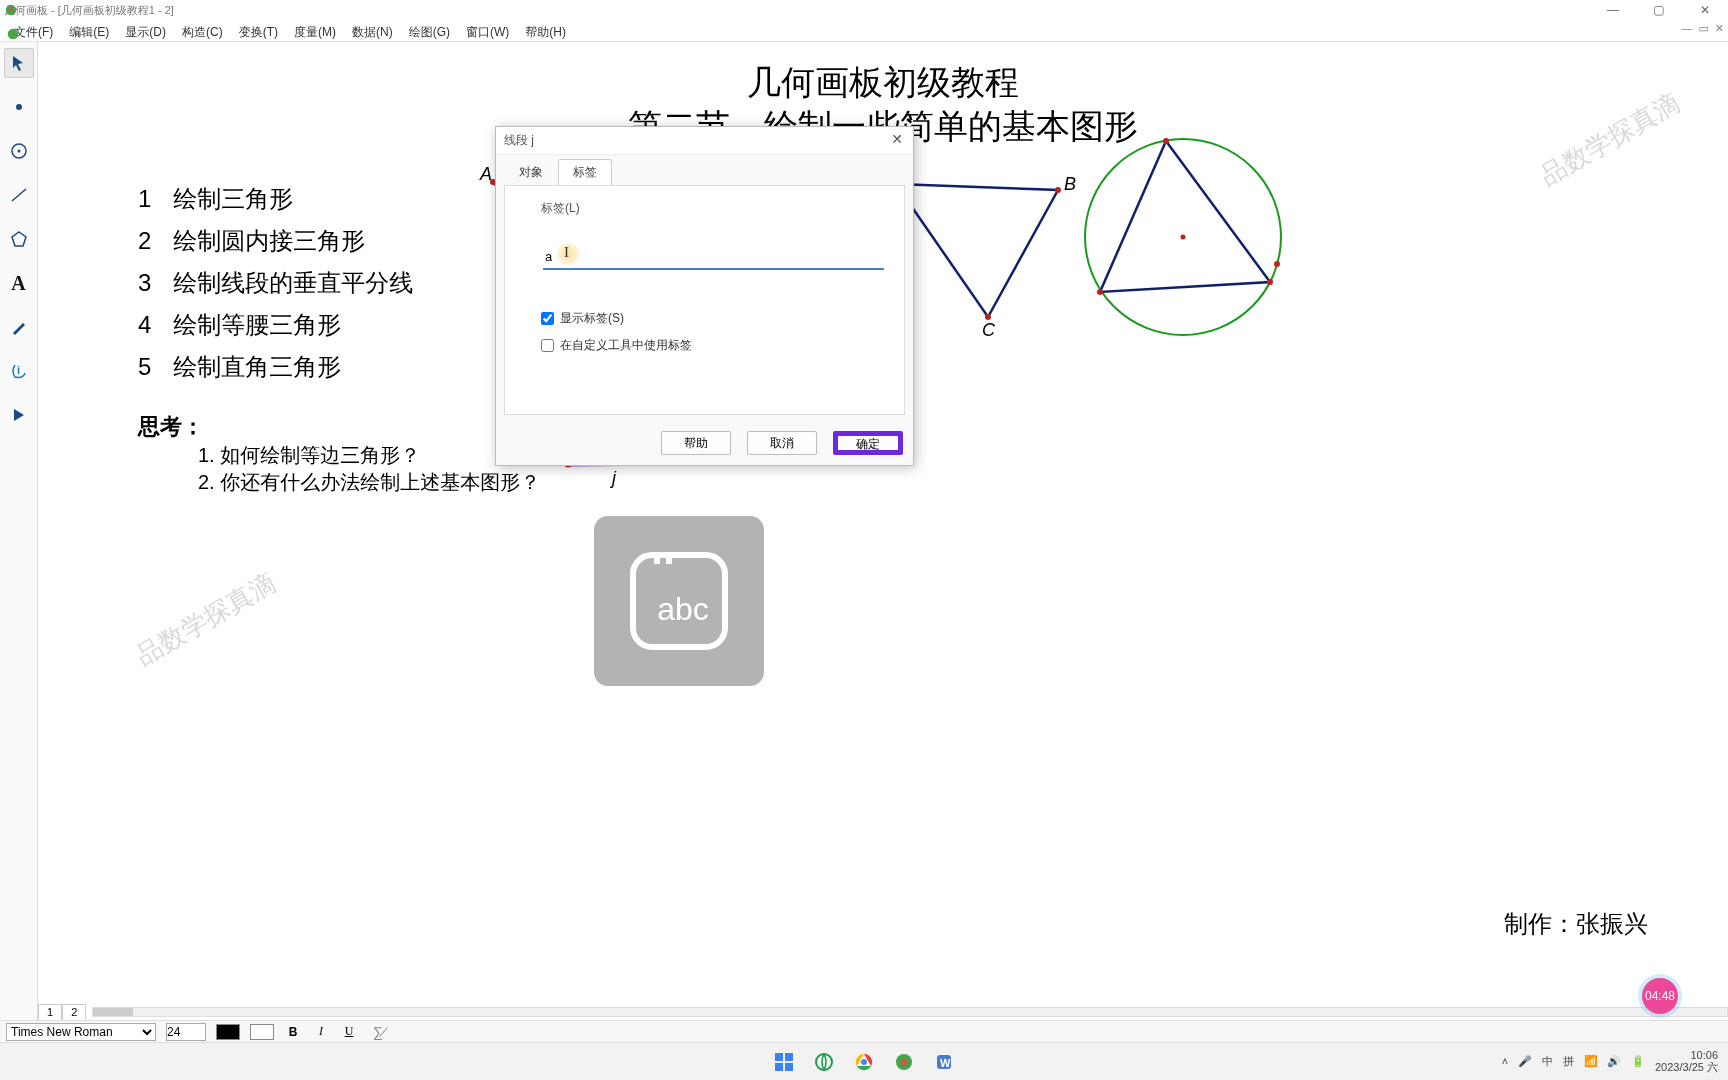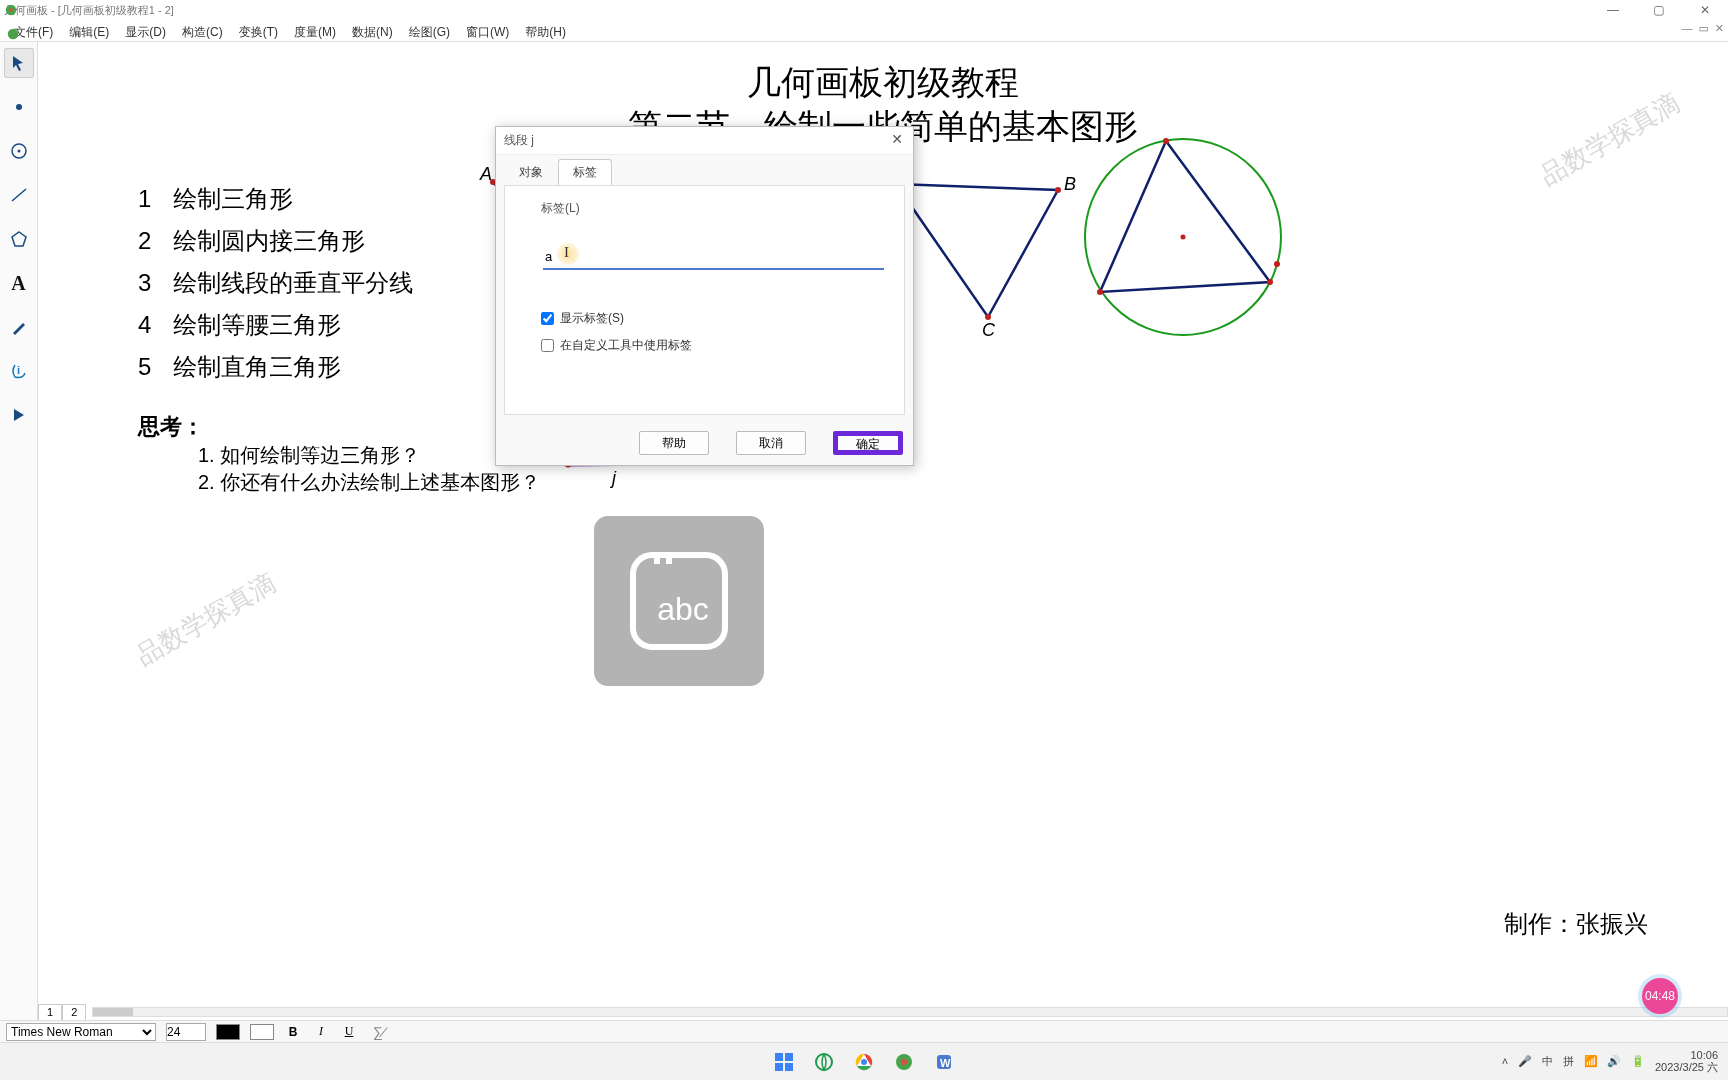--- a/index.html
+++ b/index.html
@@ -43,21 +43,21 @@
 .dlg-tabs .tab { padding: 4px 14px; border: 1px solid transparent; border-bottom: none; color: #444; }
 .dlg-tabs .tab.active { background: #fff; border-color: #ccc; border-radius: 3px 3px 0 0; }
 .dlg-body { background: #fff; margin: 0 8px 8px 8px; border: 1px solid #ddd; padding: 10px 14px 50px 32px; }
 .fieldset-label { font-size: 12px; color: #555; margin: 4px 0 28px 4px; display: block; }
 .txtfield-wrap { position: relative; margin: 0 6px 40px 6px; }
 .txtfield { width: 100%; border: none; border-bottom: 2px solid #4a7bd0; font-size: 13px; padding: 4px 2px; background: transparent; outline: none; }
 .cursor-spot { position: absolute; left: 14px; top: -2px; width: 22px; height: 22px; border-radius: 50%; background: radial-gradient(circle, rgba(255,220,140,0.9), rgba(255,220,140,0)); }
 .cursor-spot::after { content: "I"; font-family: serif; position: absolute; left: 7px; top: 1px; font-size: 15px; color: #333; }
 .chk { display: flex; align-items: center; gap: 6px; font-size: 12px; color: #333; margin: 10px 4px; }
 .chk input { width: 13px; height: 13px; }
-.dlg-btns { display: flex; justify-content: flex-end; gap: 27px; padding: 8px 10px 10px 10px; }
+.dlg-btns { display: flex; justify-content: flex-end; gap: 16px; padding: 8px 10px 10px 10px; }
 .dlg-btns button { width: 70px; height: 24px; font-size: 12px; background: #fdfdfd; border: 1px solid #bbb; border-radius: 2px; }
 .dlg-btns button.primary { border: 5px solid #6d28d9; }
 
 
 .ime { position: absolute; left: 594px; top: 516px; width: 170px; height: 170px; background: #b3b3b3; border-radius: 14px; display: flex; align-items: center; justify-content: center; }
 .ime-inner { width: 98px; height: 98px; border: 6px solid #fff; border-radius: 22px; position: relative; }
 .ime-inner .caret { position: absolute; top: -6px; left: 18px; width: 18px; height: 12px; border: 6px solid #fff; border-bottom: none; border-radius: 6px 6px 0 0; background: #b3b3b3; }
 .ime-inner span { position: absolute; bottom: 16px; left: 8px; right: 0; text-align: center; color: #fff; font-size: 32px; font-weight: 500; }
 
 

